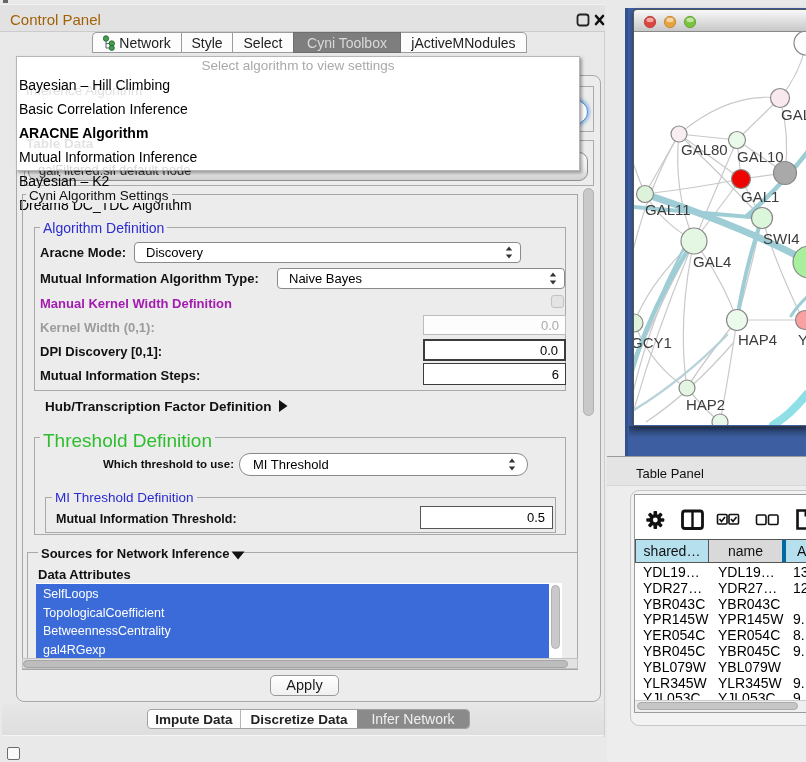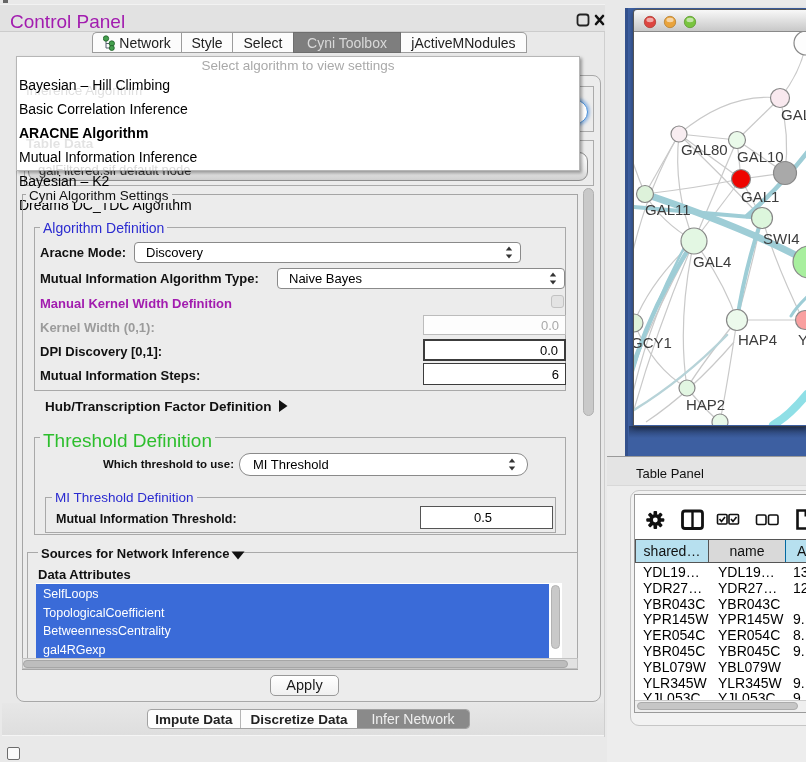--- a/index.html
+++ b/index.html
@@ -10,21 +10,21 @@
   .lbl { position:absolute; font-size:13px; font-weight:bold; color:#111; }
 </style>
 </head>
 <body>
 
 <div class="abs" style="left:3px;top:0;width:5px;height:3px;background:#666;"></div>
 
 <div class="abs" style="left:0;top:4px;width:605px;height:733px;background:#e9e9e9;border-right:1px solid #cfcfcf;"></div>
 
 <div class="abs" style="left:0;top:4px;width:605px;height:28px;background:#e2e2e2;border-top:1px solid #f2f2f2;border-bottom:1px solid #cccccc;"></div>
-<div class="abs" style="left:10px;top:11px;font-size:19px;color:#a21caf;">Control Panel</div>
+<div class="abs" style="left:10px;top:11px;font-size:15px;color:#a16207;">Control Panel</div>
 
 <svg class="abs" style="left:576px;top:12px;" width="30" height="16" viewBox="0 0 30 16">
   <rect x="1.5" y="2.5" width="11" height="11" rx="2.5" fill="none" stroke="#222" stroke-width="1.8"></rect>
   <path d="M20 4 L27 12 M27 4 L20 12" stroke="#111" stroke-width="2.6" stroke-linecap="round"></path>
 </svg>
 
 <div class="abs" style="left:92px;top:32px;height:21px;display:flex;font-size:14px;color:#222;">
   <div style="width:89px;background:#fcfcfc;border:1px solid #9c9c9c;border-right:none;border-radius:5px 0 0 0;display:flex;align-items:center;justify-content:center;">
     <svg width="13" height="16" viewBox="0 0 13 16" style="margin-right:3px;">
       <path d="M3 4 L3 13 L8 13 M3 8.5 L8 8.5" stroke="#55606e" stroke-width="1" fill="none"></path>
@@ -114,21 +114,21 @@
   <div class="abs" style="left:13px;top:3px;font-size:13px;">MI Threshold</div>
   <svg class="abs" style="right:11px;top:4px;" width="8" height="13" viewBox="0 0 8 13">
       <path d="M4 0.5 L7.2 4.6 L0.8 4.6 Z" fill="#333"></path>
       <path d="M4 12.5 L7.2 8.4 L0.8 8.4 Z" fill="#333"></path>
     </svg>
 </div>
 
 <div class="abs" style="left:45px;top:497px;width:511px;height:36px;border:1px solid #a9a9a9;"></div>
 <div class="abs" style="left:52px;top:490px;font-size:13.5px;color:#2b2bd0;background:#ececec;padding:0 3px;">MI Threshold Definition</div>
 <div class="lbl" style="left:56px;top:512px;font-size:12.5px;">Mutual Information Threshold:</div>
-<div class="abs" style="left:420px;top:506px;width:133px;height:23px;background:#fff;border:1.5px solid #555;font-size:13px;color:#000;text-align:center;padding:3px 7px 0 0;">0.5</div>
+<div class="abs" style="left:420px;top:506px;width:133px;height:23px;background:#fff;border:1.5px solid #555;font-size:13px;color:#000;text-align:right;padding:3px 7px 0 0;">0.5</div>
 
 <div class="abs" style="left:27px;top:552px;width:551px;height:106px;border:1px solid #a9a9a9;border-bottom:none;"></div>
 <div class="lbl" style="left:38px;top:546px;background:#ececec;padding:0 3px;">Sources for Network Inference</div>
 <svg class="abs" style="left:230px;top:550px;" width="16" height="11" viewBox="0 0 15 11">
     <path d="M1 1.5 L14 1.5 L7.5 9.5 Z" fill="#111"></path>
   </svg>
 <div class="lbl" style="left:38px;top:567px;">Data Attributes</div>
 
 <div class="abs" style="left:36px;top:583px;width:526px;height:75px;background:#fff;overflow:hidden;">
   <div class="abs" style="left:0;top:1px;width:513px;height:75px;background:#3a6bd8;"></div>
@@ -291,21 +291,21 @@
       </g>
       <path d="M84.5 24 l2 2.5 3.5 -4.5" stroke="#111" stroke-width="1.7" fill="none"></path>
       <path d="M96 24 l2 2.5 3.5 -4.5" stroke="#111" stroke-width="1.7" fill="none"></path>
       <path d="M162.5 15.5 h8 l5 5 v13 h-13 z" fill="none" stroke="#111" stroke-width="2.6"></path>
       <path d="M170.5 15.5 v5 h5" fill="none" stroke="#111" stroke-width="2"></path>
     </g>
   </svg>
   
   <div class="abs" style="left:0;top:44px;width:180px;height:24px;border-top:1.5px solid #555;border-bottom:1.5px solid #555;display:flex;font-size:14px;color:#111;">
     <div style="width:74px;background:#b7e0ef;border-left:1px solid #555;border-right:1px solid #555;text-align:center;padding-top:3px;">shared…</div>
-    <div style="width:77px;background:#d9d9d9;border-right:1px solid #0369a1;text-align:center;padding-top:3px;">name</div>
+    <div style="width:77px;background:#d9d9d9;border-right:4px solid #0369a1;text-align:center;padding-top:3px;">name</div>
     <div style="flex:1;background:#b7e0ef;padding-top:3px;padding-left:11px;">A</div>
   </div>
   
   <div class="abs" style="left:8px;top:70px;font-size:14px;color:#000;line-height:15.8px;white-space:pre;">YDL19…
 YDR27…
 YBR043C
 YPR145W
 YER054C
 YBR045C
 YBL079W

